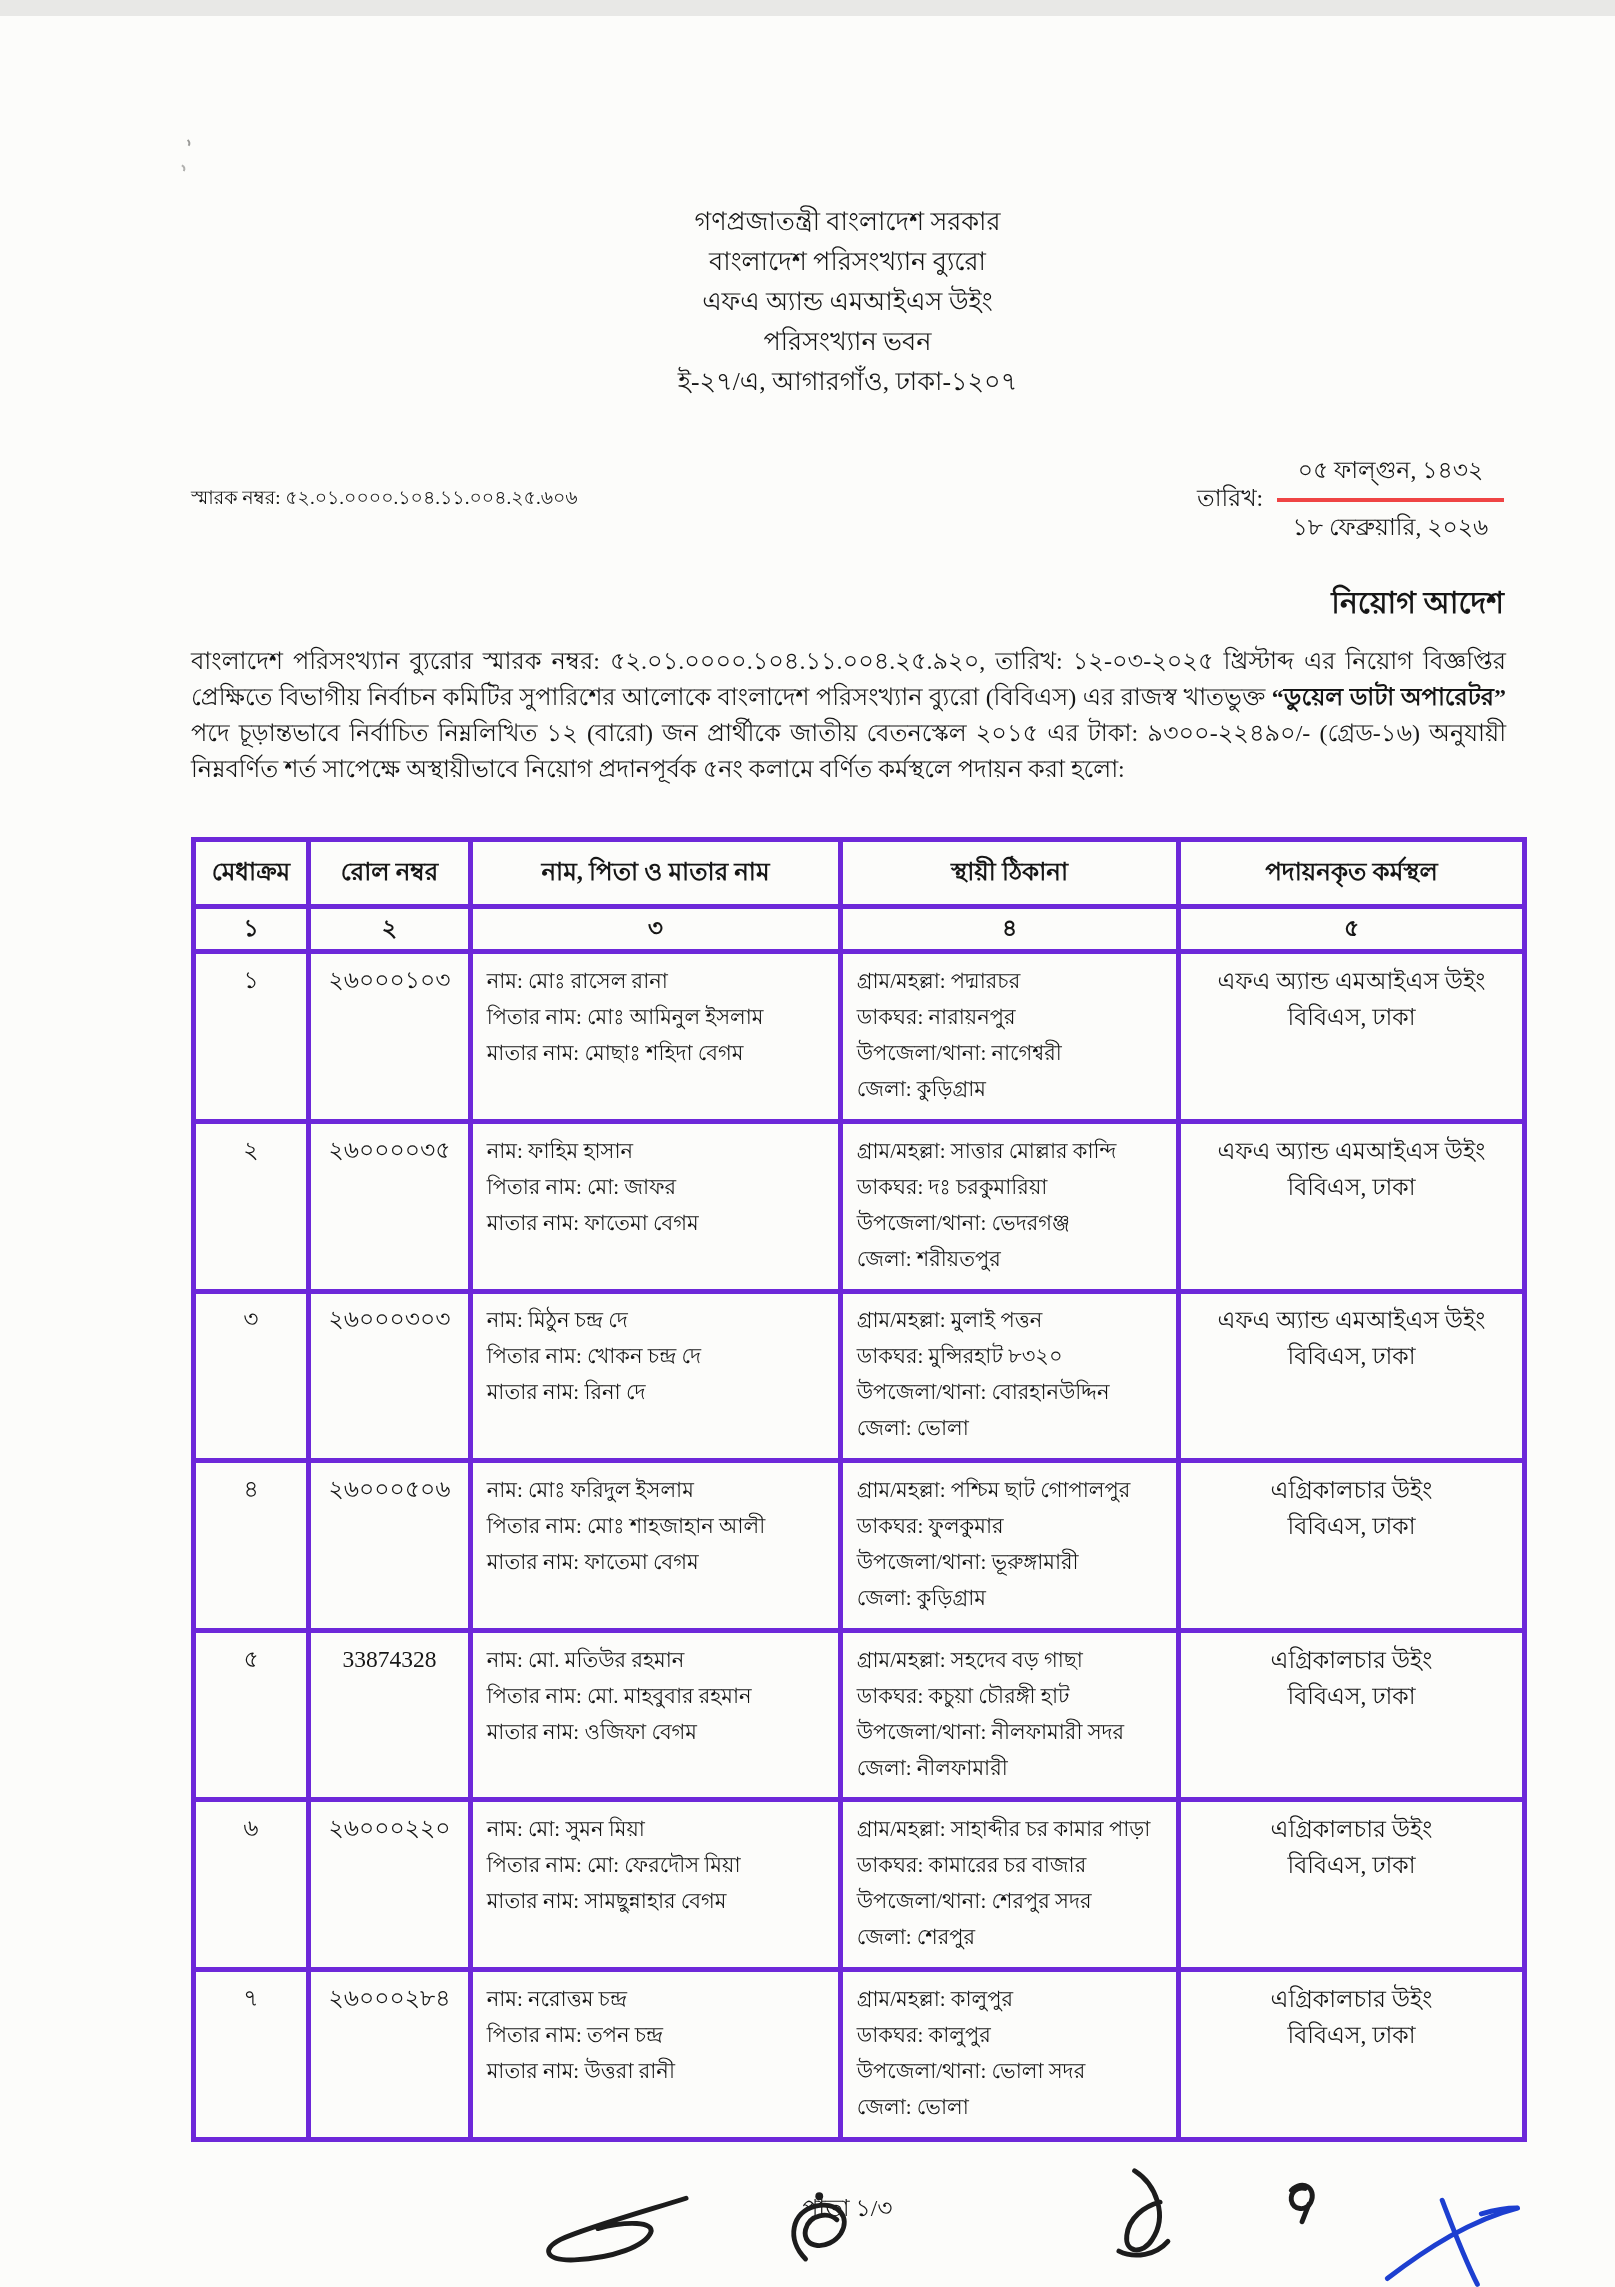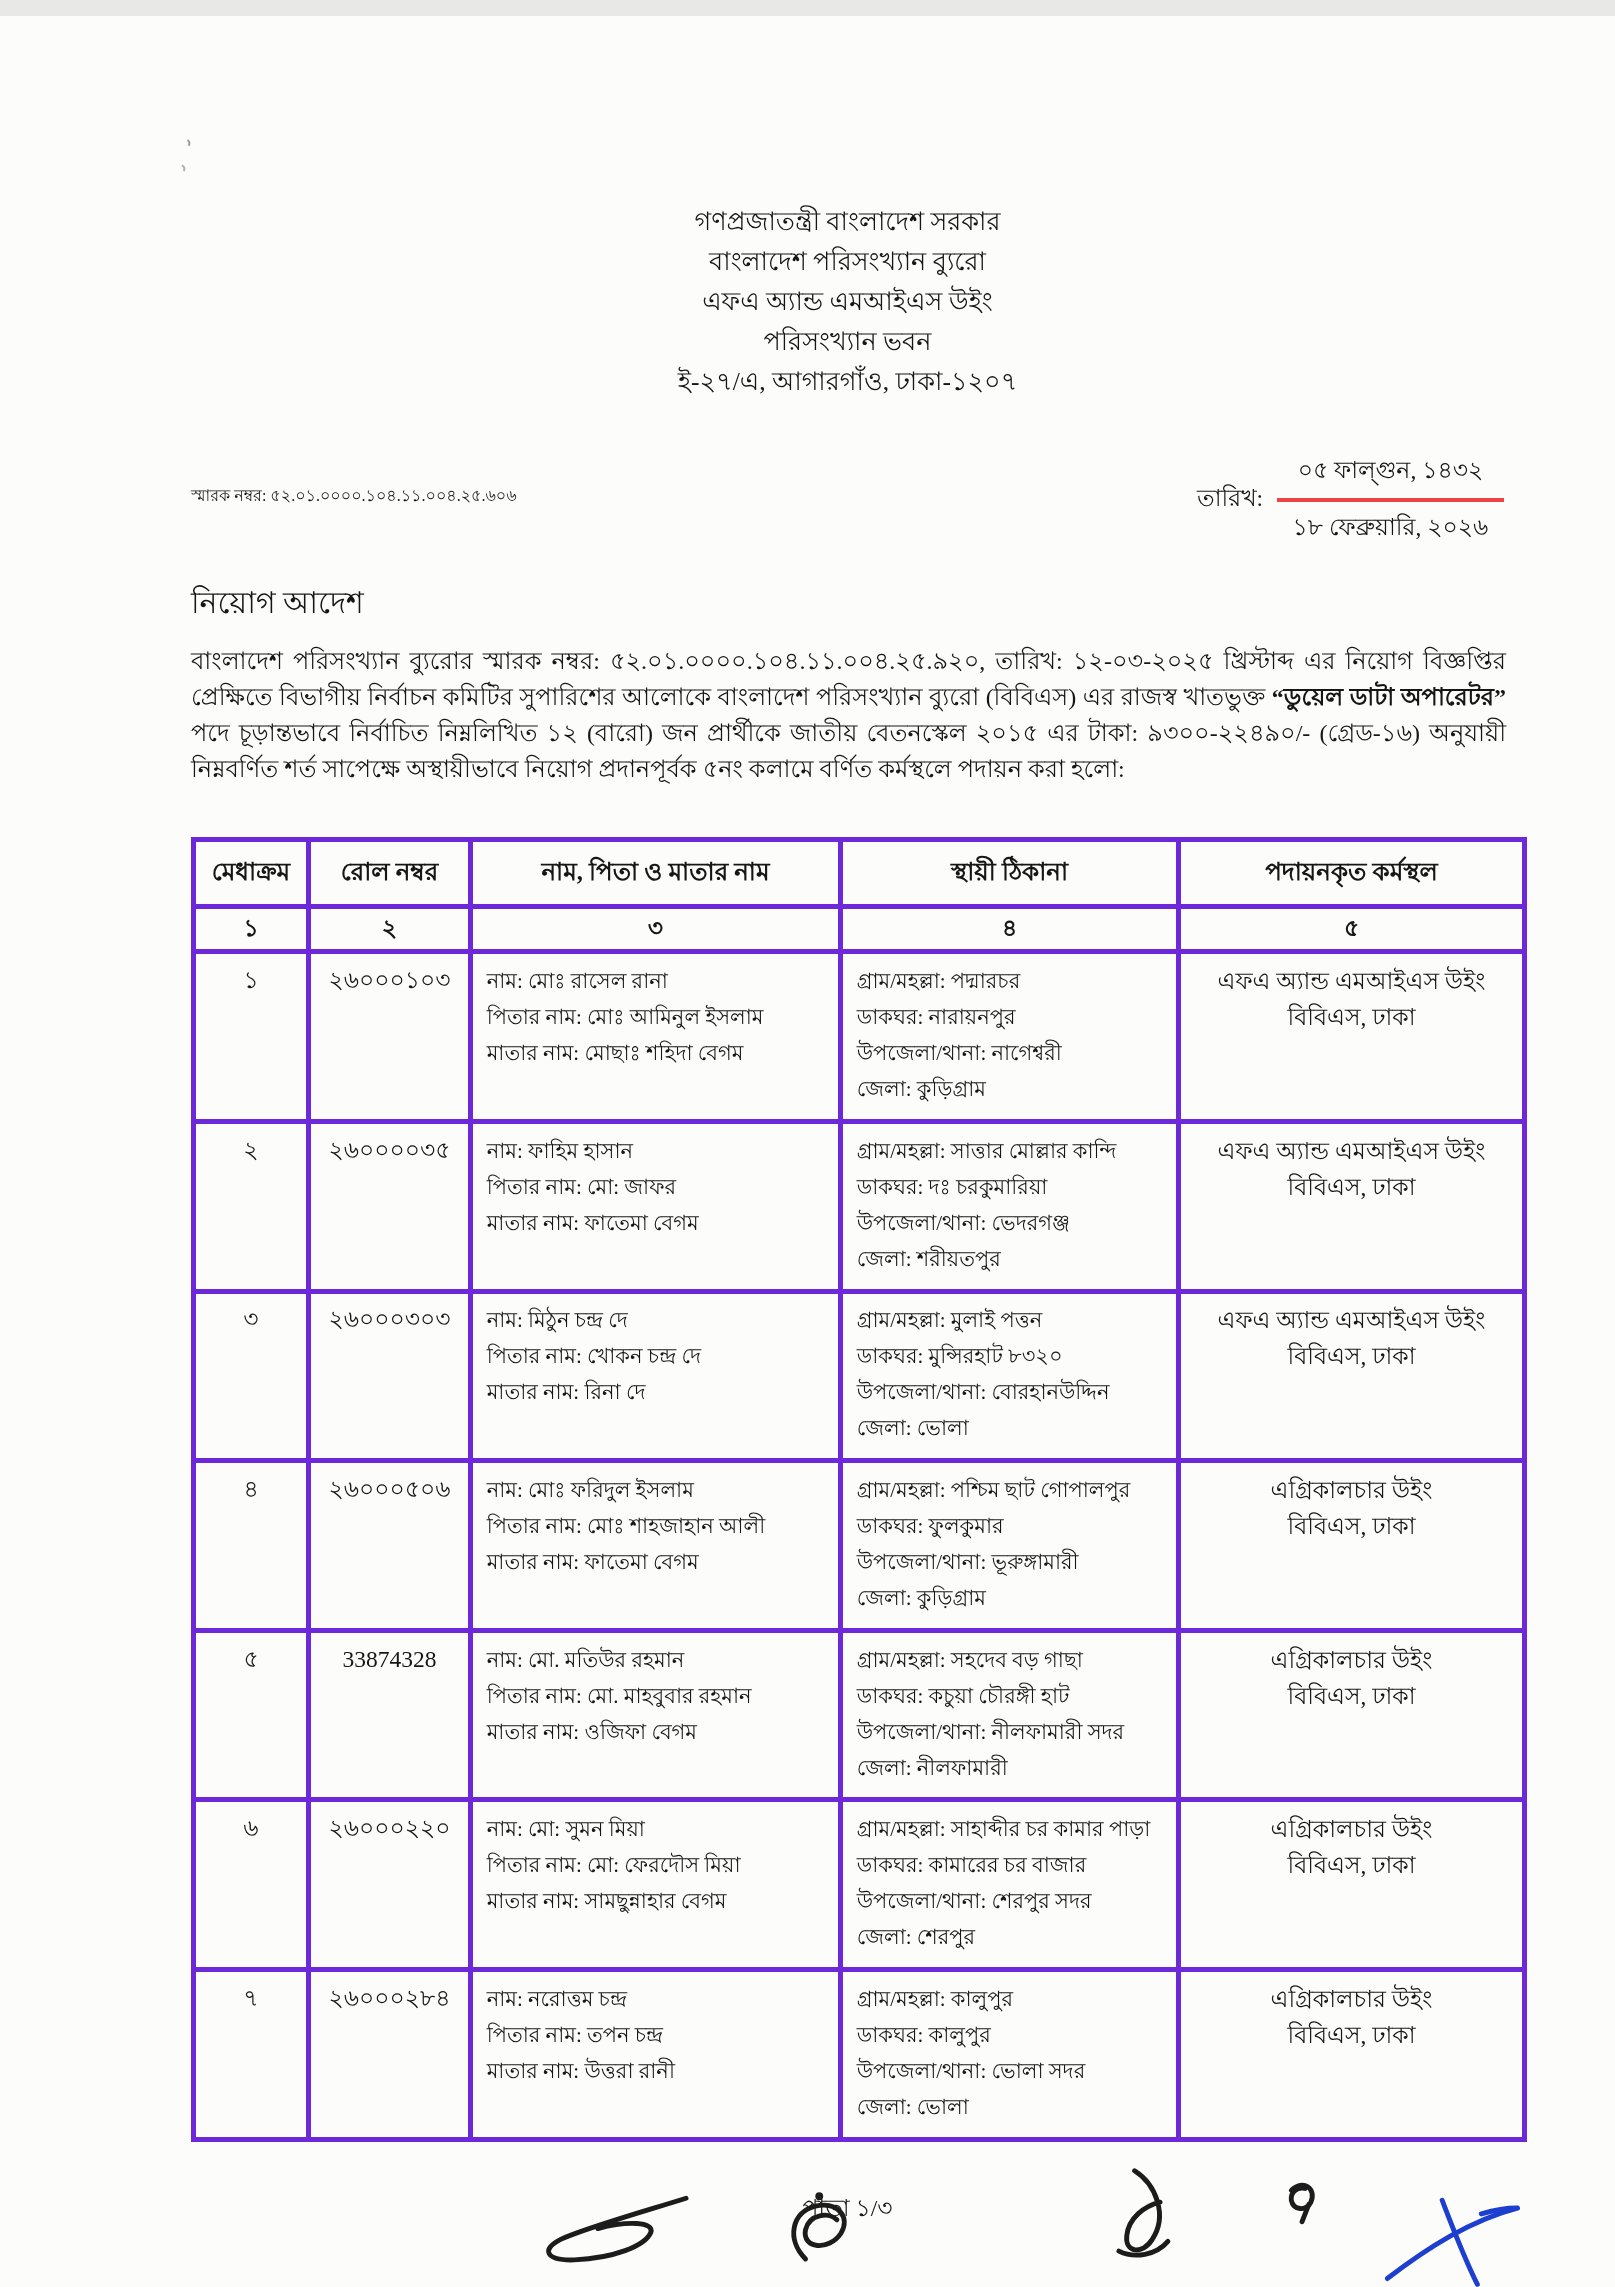--- a/index.html
+++ b/index.html
@@ -4,26 +4,26 @@
 <style>
   html,body{margin:0;padding:0;background:#e8e8e6;}
   .page{
     position:relative;width:1615px;height:2288px;margin:16px auto;
     background:#fcfcfa;color:#161616;overflow:hidden;
     font-family:"Liberation Serif","DejaVu Serif",serif;
   }
   .letterhead{position:absolute;top:186px;left:191px;width:1313px;text-align:center;font-size:25.5px;line-height:40px;}
   .letterhead .website{font-weight:bold;font-size:26.5px;margin-top:2.9px;letter-spacing:0.5px;}
   .memo-row{position:absolute;top:436px;left:191px;width:1313px;display:flex;justify-content:space-between;}
-  .memo{font-size:16px;padding-top:31px;}
+  .memo{font-size:19px;padding-top:31px;}
   .date-block{display:flex;align-items:center;gap:13.7px;font-size:23.5px;}
   .date-stack{display:inline-flex;flex-direction:column;text-align:center;}
   .date-top{padding:0 15.7px 6.9px;border-bottom:4px solid #ef4444;}
   .date-bottom{padding:6.9px 15.7px 0;}
-  .title{position:absolute;top:563px;left:191px;width:1313px;margin:0;text-align:left;font-size:30px;font-weight:normal;}
+  .title{position:absolute;top:563px;left:191px;width:1313px;margin:0;text-align:right;font-size:30px;font-weight:bold;}
   .body-text{position:absolute;top:627px;left:191px;width:1315px;margin:0;font-size:24px;line-height:36px;text-align:justify;}
   .body-text b{font-weight:bold;}
   .order-table{position:absolute;top:821px;left:191px;width:1331px;border-collapse:collapse;table-layout:fixed;}
   .order-table th,.order-table td{border:5px solid #6d28d9;vertical-align:top;}
   .order-table th{font-size:24.5px;padding:10.8px 5.9px;text-align:center;font-weight:bold;}
   .row-numbers td{text-align:center;font-weight:bold;font-size:23.5px;padding:3.9px 5.9px;line-height:33px;}
   .order-table td.c-center{text-align:center;font-size:23.5px;padding:8.8px 7.8px;line-height:35px;}
   .order-table td.c-left{text-align:left;font-size:21px;padding:8.8px 7.8px 11.8px 13.7px;white-space:pre-line;line-height:36px;}
   .order-table td.c-post{text-align:center;font-size:23.5px;padding:8.8px 13.7px;white-space:pre-line;line-height:36px;}
   .footer{position:absolute;top:2174px;left:191px;width:1313px;text-align:center;font-size:23.5px;}

